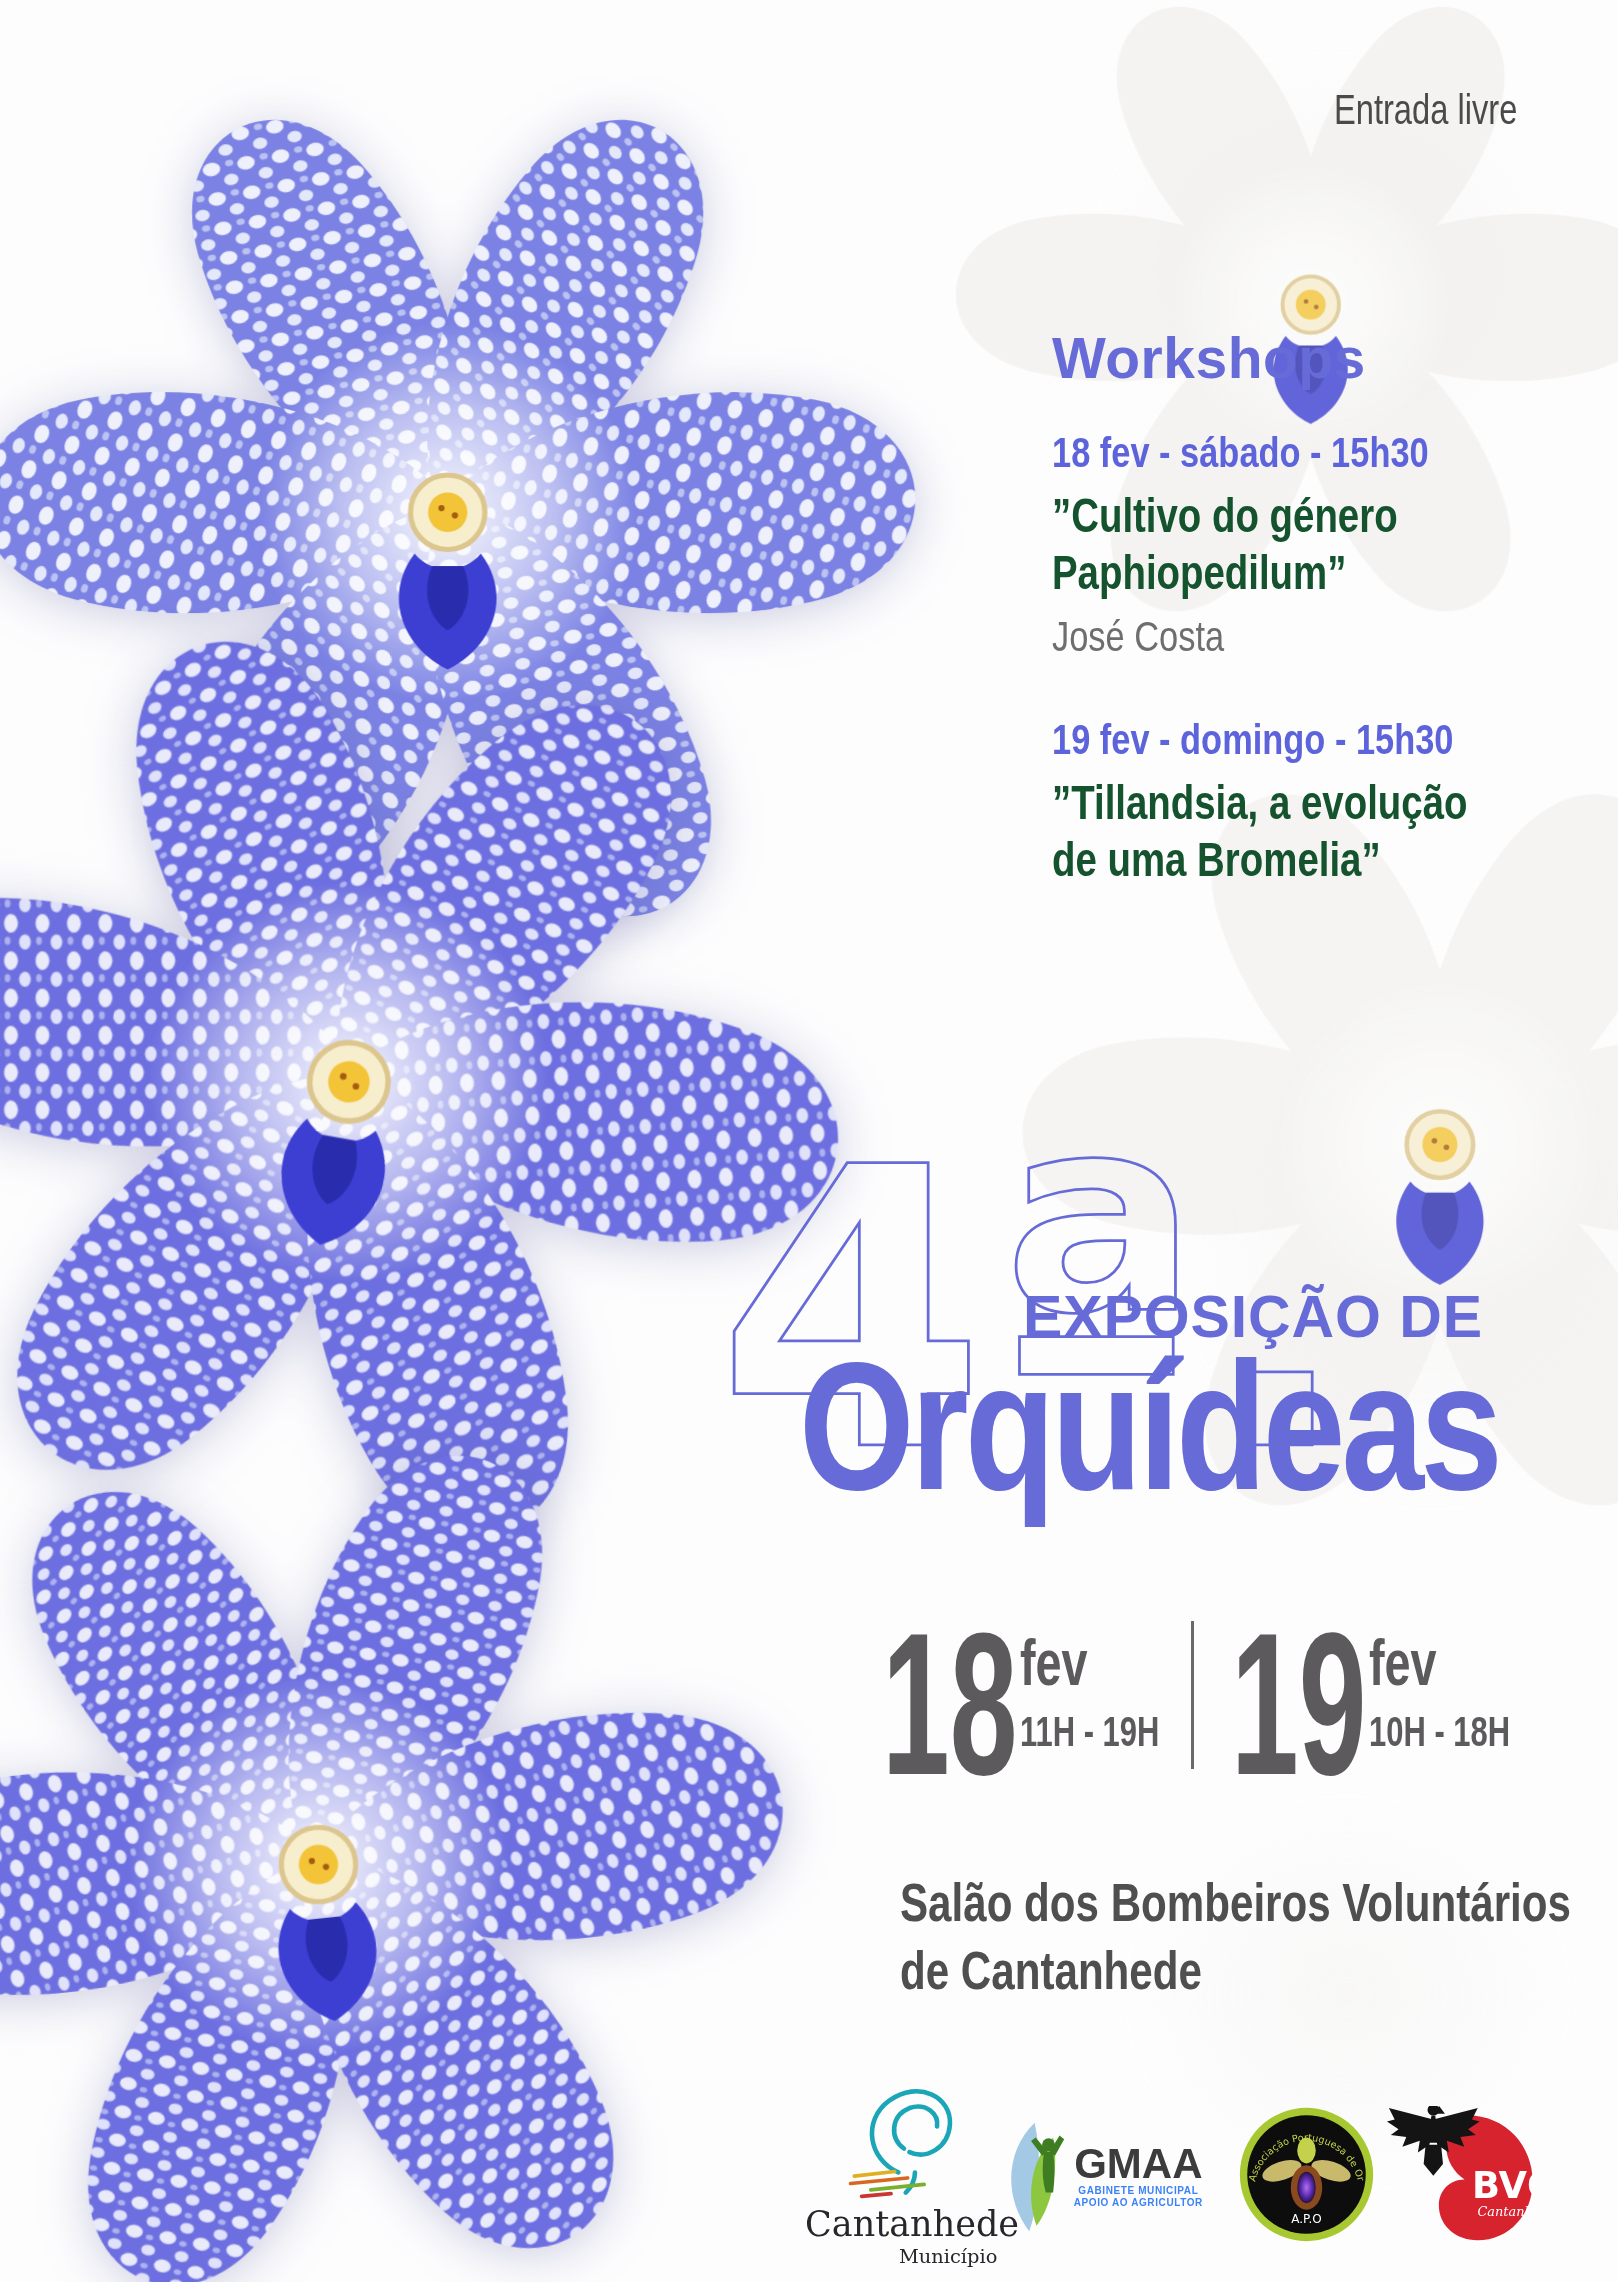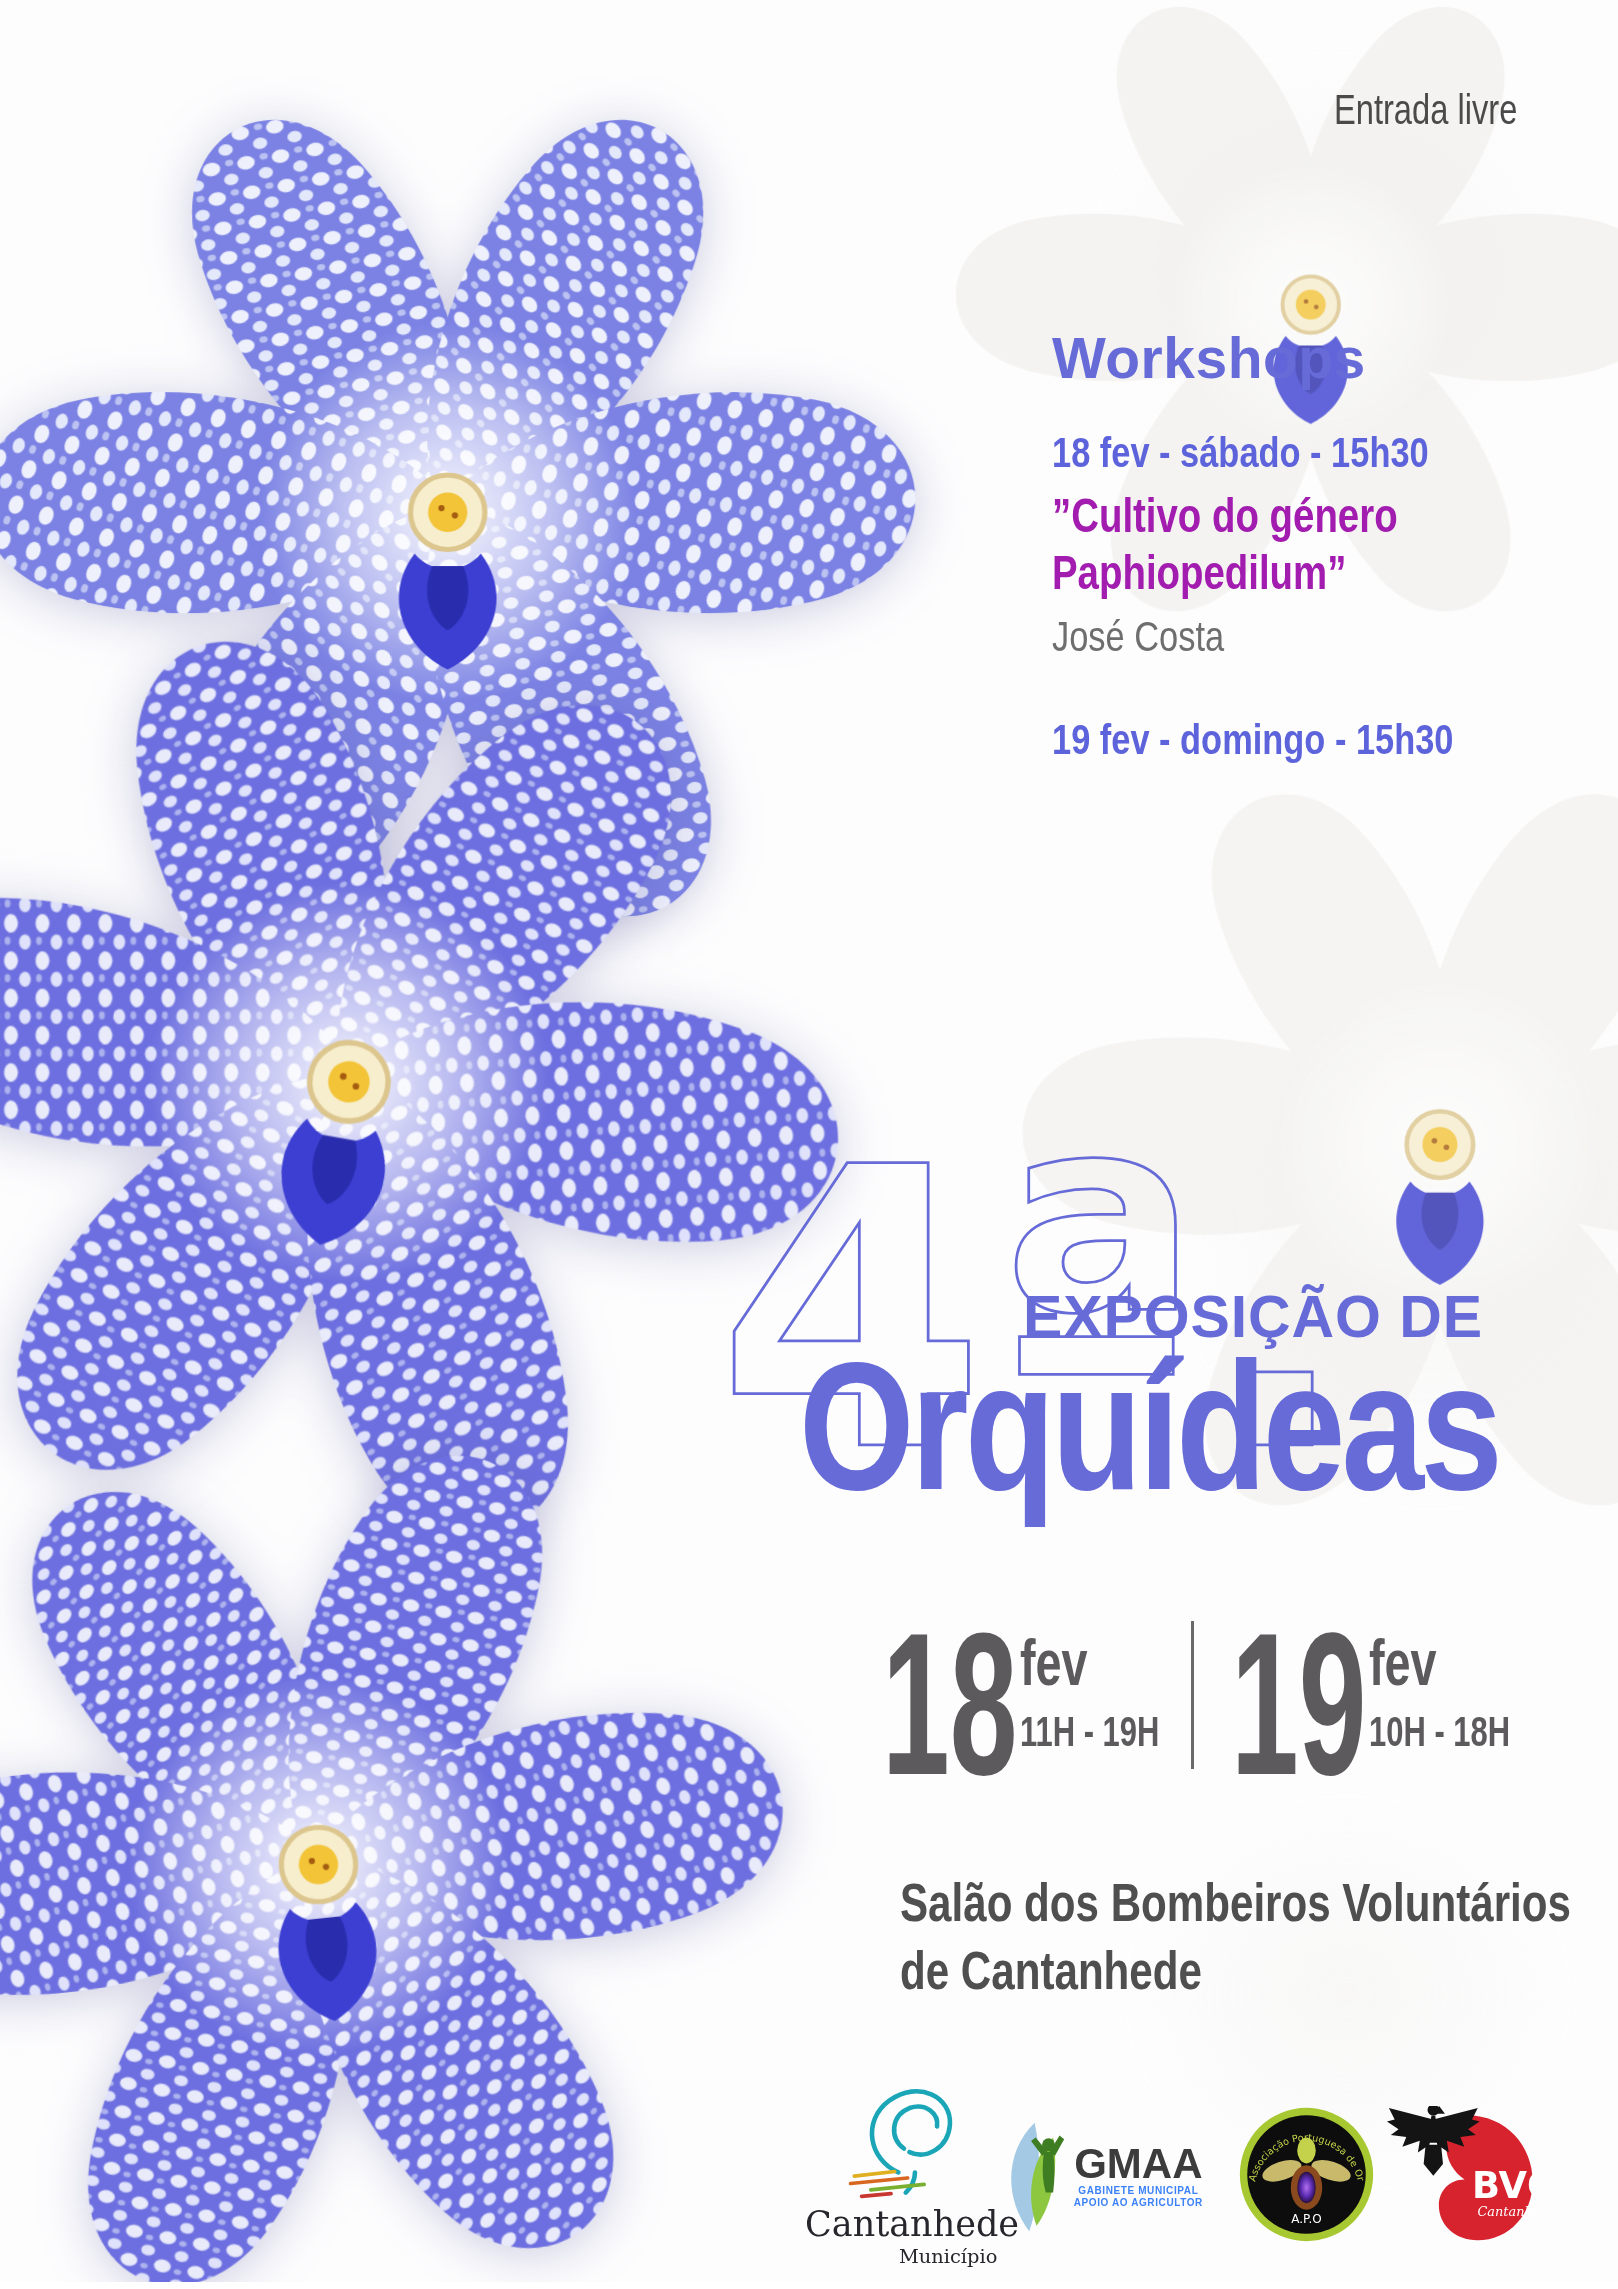--- a/index.html
+++ b/index.html
@@ -20,21 +20,21 @@
 
   .flowers { position:absolute; left:0; top:0; }
 
   
   .entrada { position:absolute; top:85px; right:102px; font-size:43px; color:#4a4a4a; }
 
   
   .workshops { position:absolute; left:1052px; top:325px; width:535px; }
   .ws-heading { margin:0 0 37px 0; font-size:57px; font-weight:800; color:#666bd8; letter-spacing:0.5px; }
   .ws-date    { font-size:43px; font-weight:bold; color:#5d63da; margin-bottom:11px; }
-  .ws-title   { font-size:48px; font-weight:bold; color:#a21caf; line-height:1.18; margin-bottom:11px; }
+  .ws-title   { font-size:48px; font-weight:bold; color:#14532d; line-height:1.18; margin-bottom:11px; }
   .ws-speaker { font-size:43px; font-weight:400; color:#6e6e6e; margin-bottom:54px; }
 
   
   .edition-svg { position:absolute; left:709px; top:1078px; overflow:visible; }
   .expo { position:absolute; left:1023px; top:1288px; font-size:59px; font-weight:800;
           color:#666bd8; letter-spacing:0.9px; line-height:1; }
   .orq  { position:absolute; left:799px; top:1336px; font-size:181px; font-weight:800;
           color:#666bd8; line-height:1; }
   .orq .cond { transform:scaleX(.82); letter-spacing:-4.6px; }
 
@@ -143,20 +143,24 @@
       <div class="ws-date"><span class="cond">18 fev - sábado - 15h30</span></div>
       <div class="ws-title">
         <span class="cond">”Cultivo do género</span><br>
         <span class="cond">Paphiopedilum”</span>
       </div>
       <div class="ws-speaker"><span class="cond">José Costa</span></div>
     </div>
 
     <div class="ws-item">
       <div class="ws-date"><span class="cond">19 fev - domingo - 15h30</span></div>
+      <div class="ws-title">
+        <span class="cond">”Tillandsia, a evolução</span><br>
+        <span class="cond">de uma Bromelia”</span>
+      </div>
     </div>
   </section>
 
   <svg class="edition-svg" width="388" height="461" xmlns="http://www.w3.org/2000/svg" viewBox="0 0 420 500">
     <text x="8" y="398" font-family="DejaVu Sans, sans-serif" font-size="420" font-weight="bold" fill="none" stroke="#666bd8" stroke-width="3">4ª.</text>
   </svg>
 
   <div class="expo">EXPOSIÇÃO DE</div>
   <div class="orq">
     <span class="cond">Orquídeas</span>

